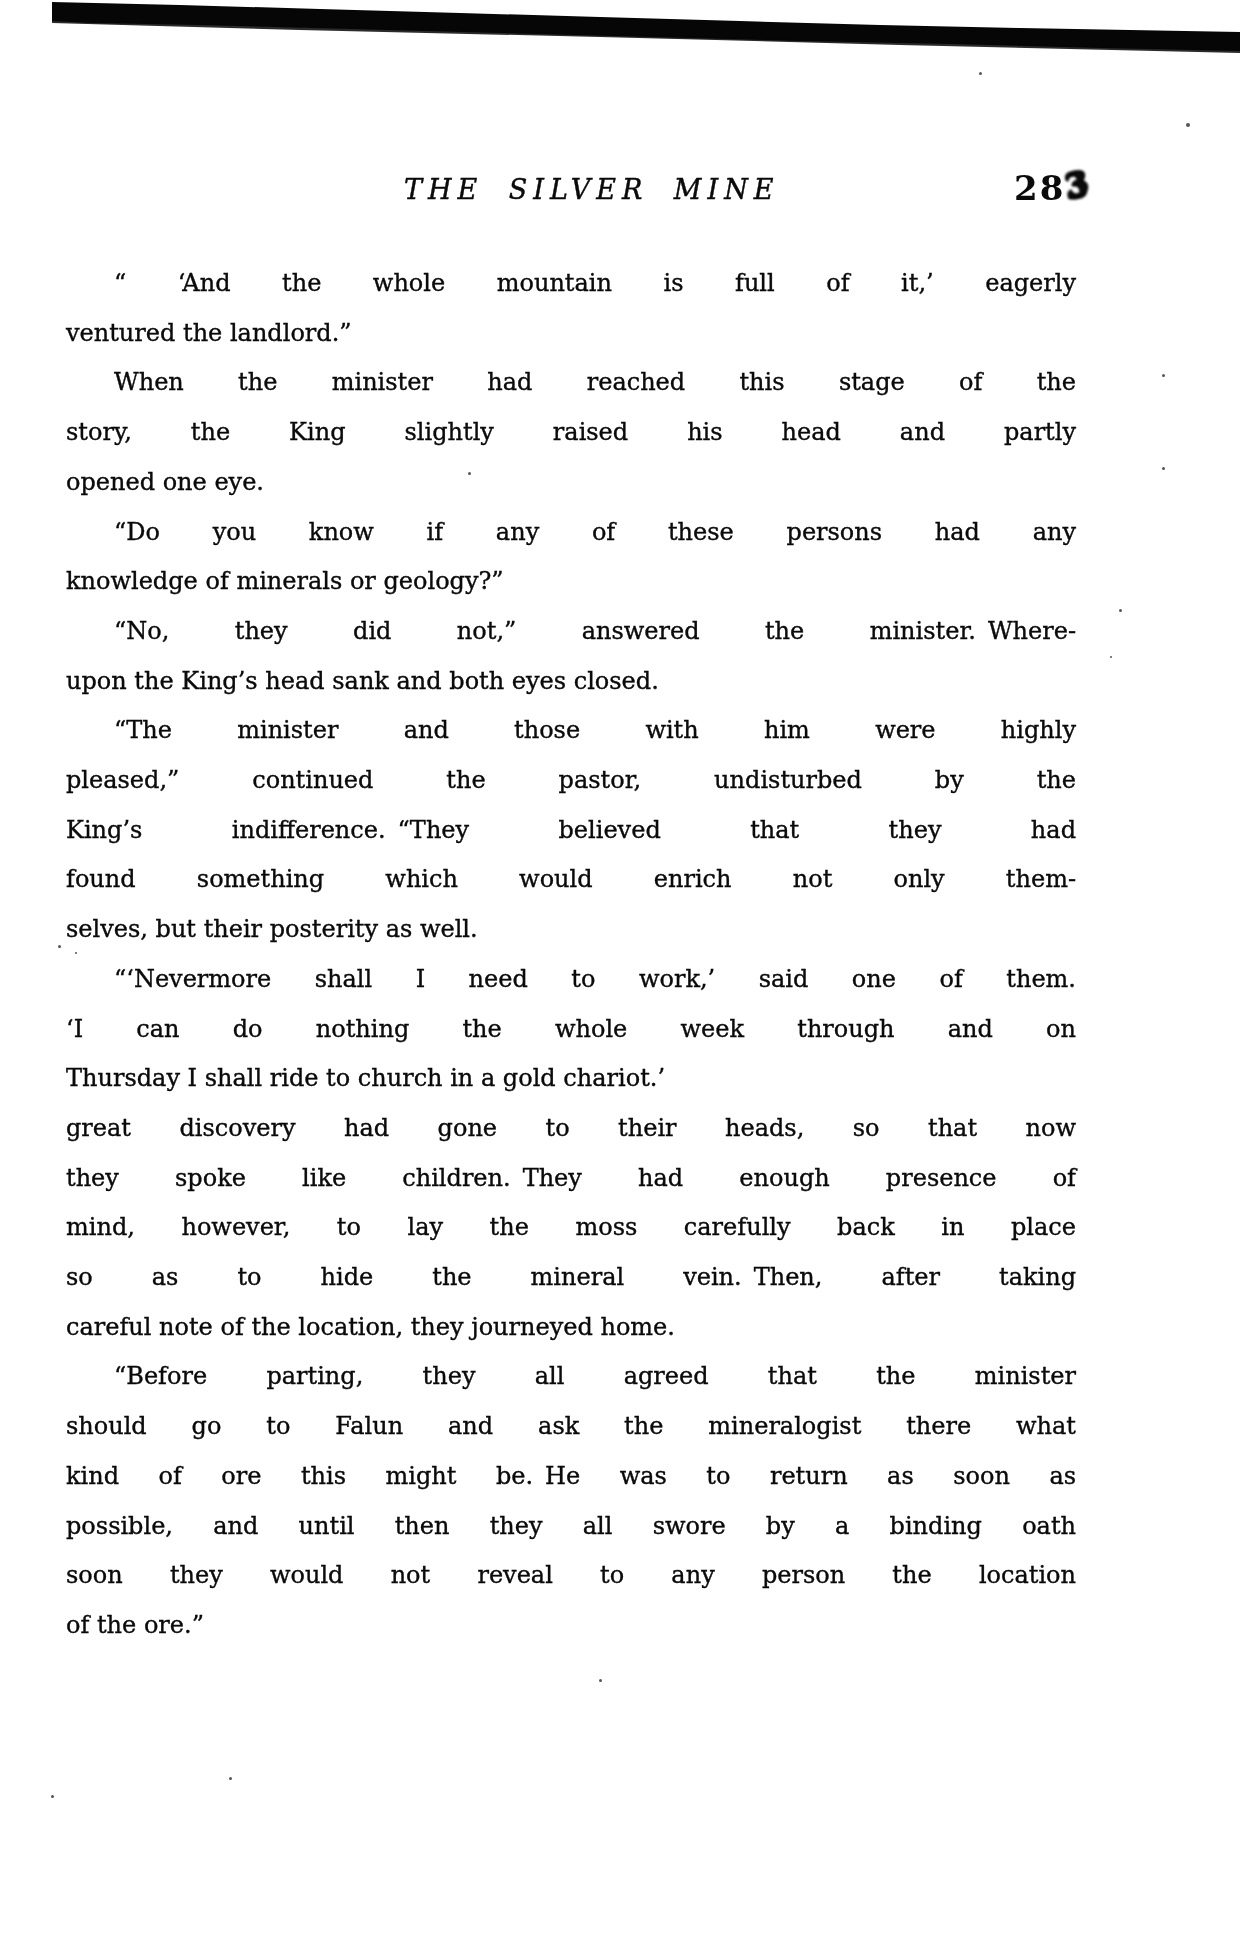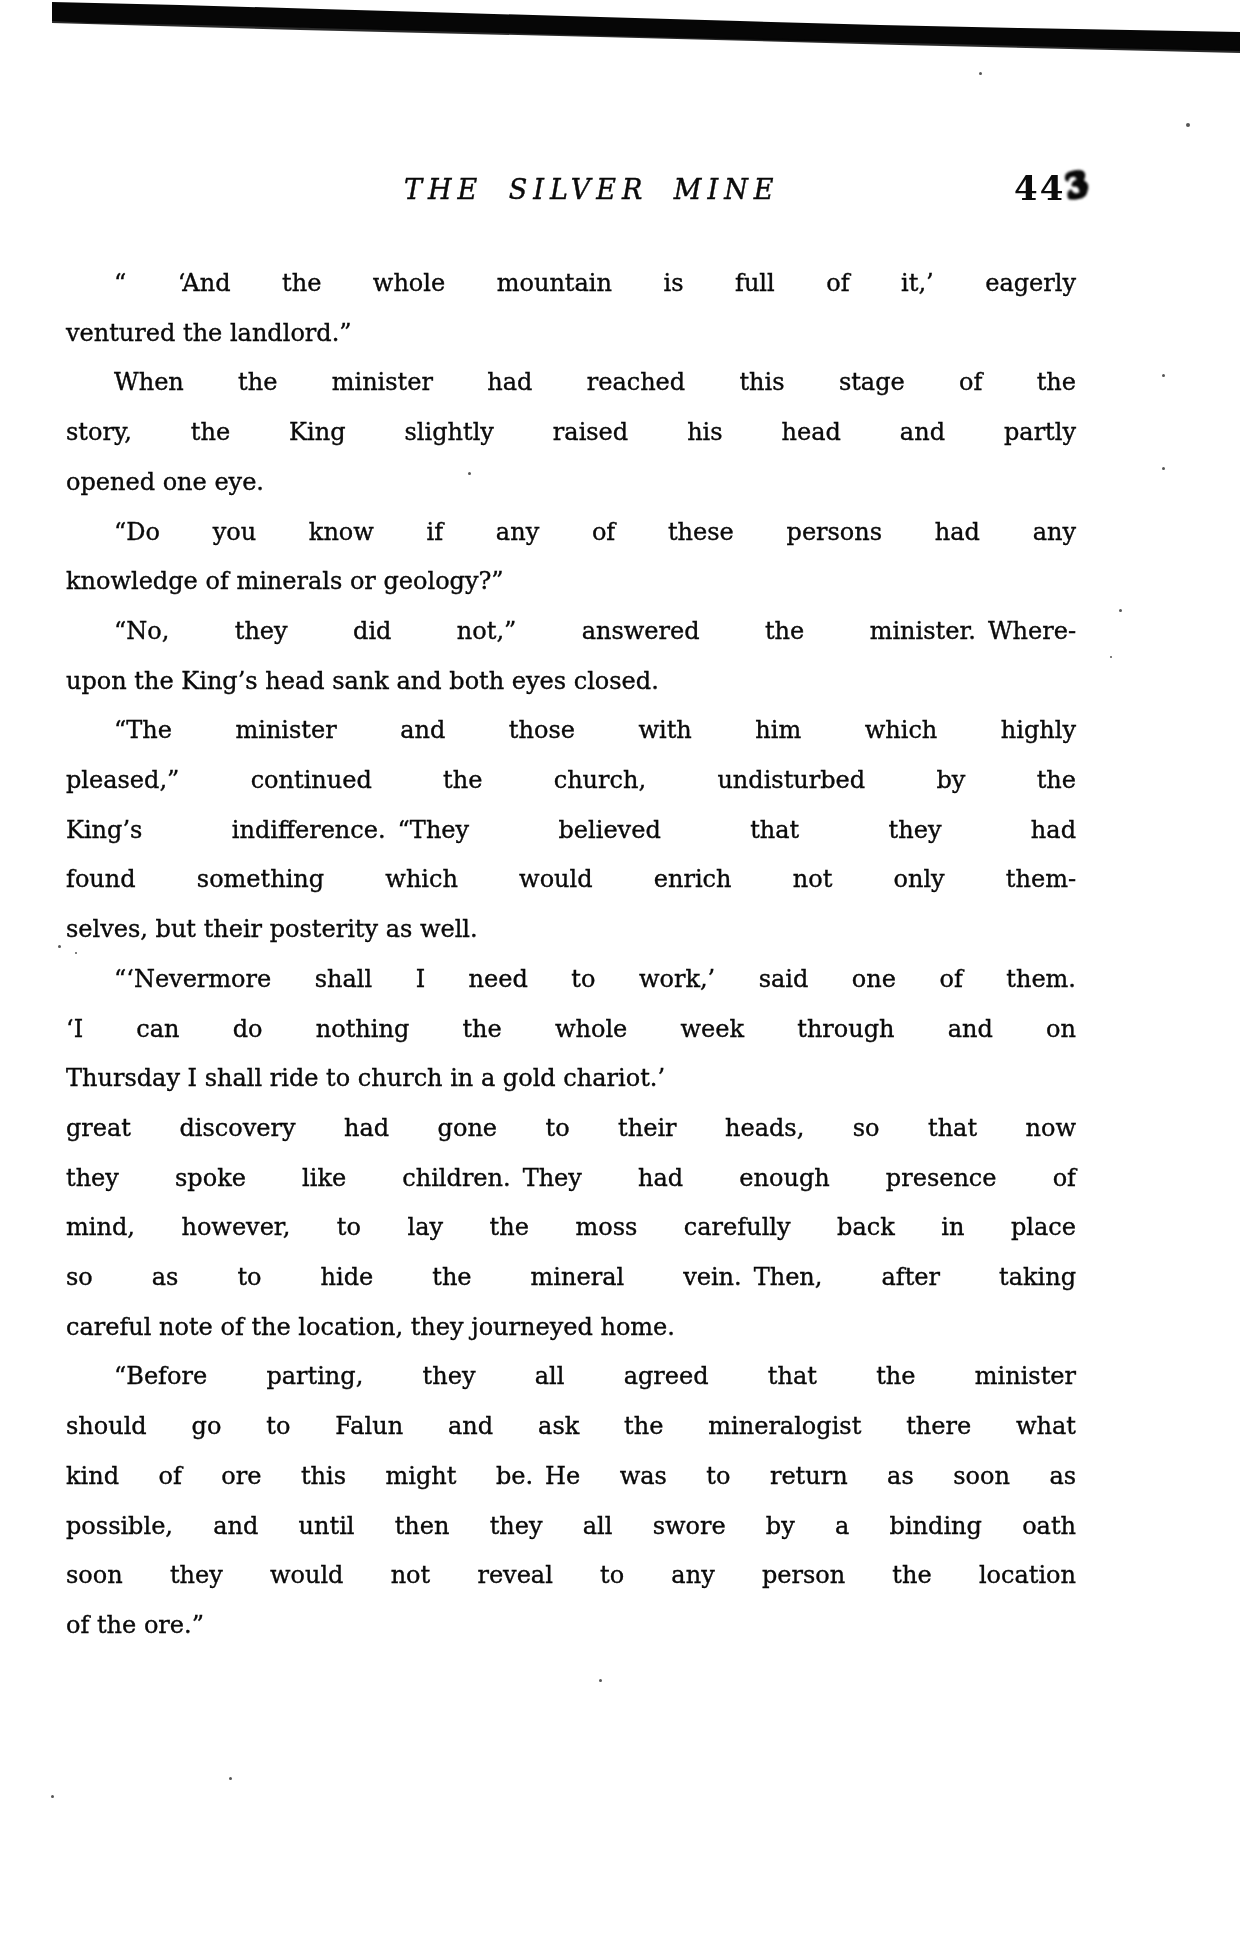--- a/index.html
+++ b/index.html
@@ -61,21 +61,21 @@
 
 <div class="page">
 
   <svg class="top-band" viewBox="0 0 1240 60" preserveAspectRatio="none" aria-hidden="true">
     <polygon fill="#060606" points="52,2 180,5 320,9 460,13 600,17 740,21 880,25 1020,28 1130,30 1240,32 1240,51 1100,48 950,44 800,41 650,37 500,33 350,29 200,25 90,23 52,21"></polygon>
     <polygon fill="#060606" opacity="0.85" points="52,20 300,27 600,34 900,42 1240,50 1240,53 900,45 600,37 300,30 52,23"></polygon>
   </svg>
 
   <div class="running-head">
     <div class="head-title">THE SILVER MINE</div>
-    <div class="page-num"><span>44</span><span class="smudge">3</span></div>
+    <div class="page-num"><span>28</span><span class="smudge">3</span></div>
   </div>
 
   <div class="body-text">
       <div class="para">
         <div class="line indent">“ ‘And the whole mountain is full of it,’ eagerly</div>
         <div class="line last">ventured the landlord.”</div>
       </div>
       <div class="para">
         <div class="line indent">When the minister had reached this stage of the</div>
         <div class="line">story, the King slightly raised his head and partly</div>
@@ -83,22 +83,22 @@
       </div>
       <div class="para">
         <div class="line indent">“Do you know if any of these persons had any</div>
         <div class="line last">knowledge of minerals or geology?”</div>
       </div>
       <div class="para">
         <div class="line indent">“No, they did not,” answered the minister. Where-</div>
         <div class="line last">upon the King’s head sank and both eyes closed.</div>
       </div>
       <div class="para">
-        <div class="line indent">“The minister and those with him which highly</div>
-        <div class="line">pleased,” continued the church, undisturbed by the</div>
+        <div class="line indent">“The minister and those with him were highly</div>
+        <div class="line">pleased,” continued the pastor, undisturbed by the</div>
         <div class="line">King’s indifference. “They believed that they had</div>
         <div class="line">found something which would enrich not only them-</div>
         <div class="line last">selves, but their posterity as well.</div>
       </div>
       <div class="para">
         <div class="line indent">“‘Nevermore shall I need to work,’ said one of them.</div>
         <div class="line">‘I can do nothing the whole week through and on</div>
         <div class="line last">Thursday I shall ride to church in a gold chariot.’</div>
       </div>
       <div class="para">

